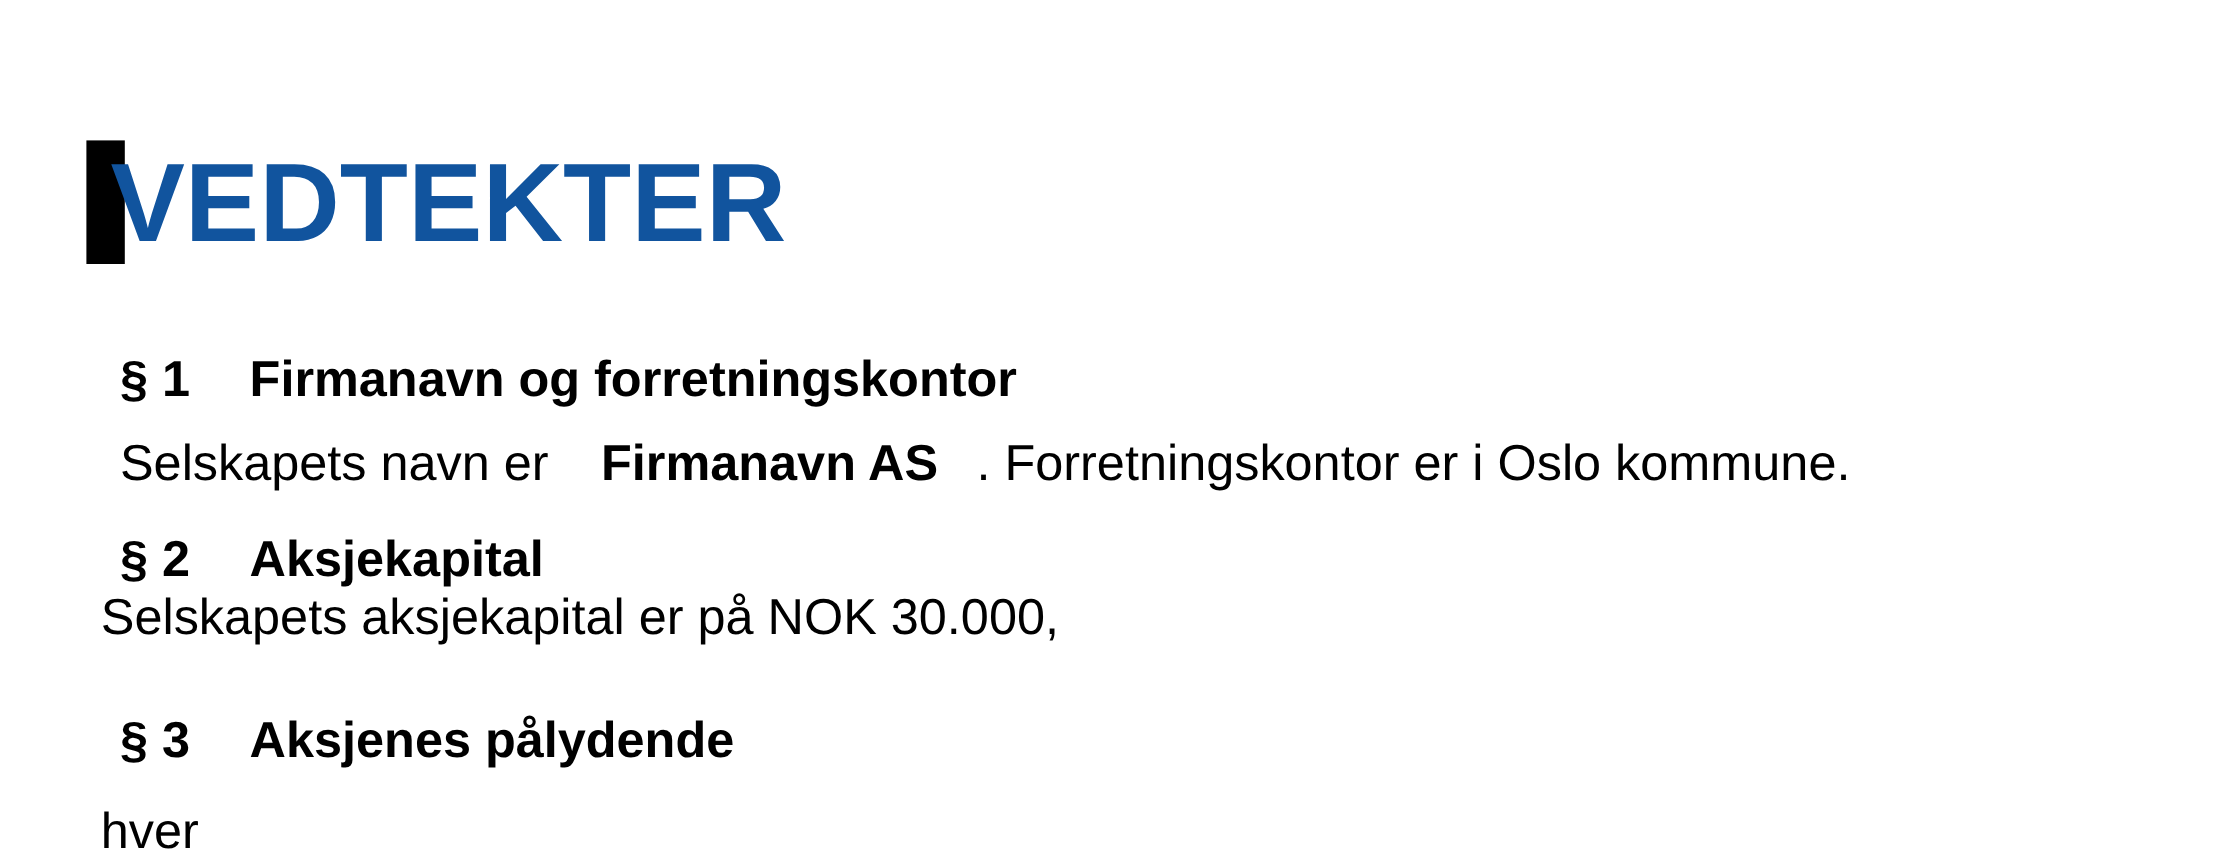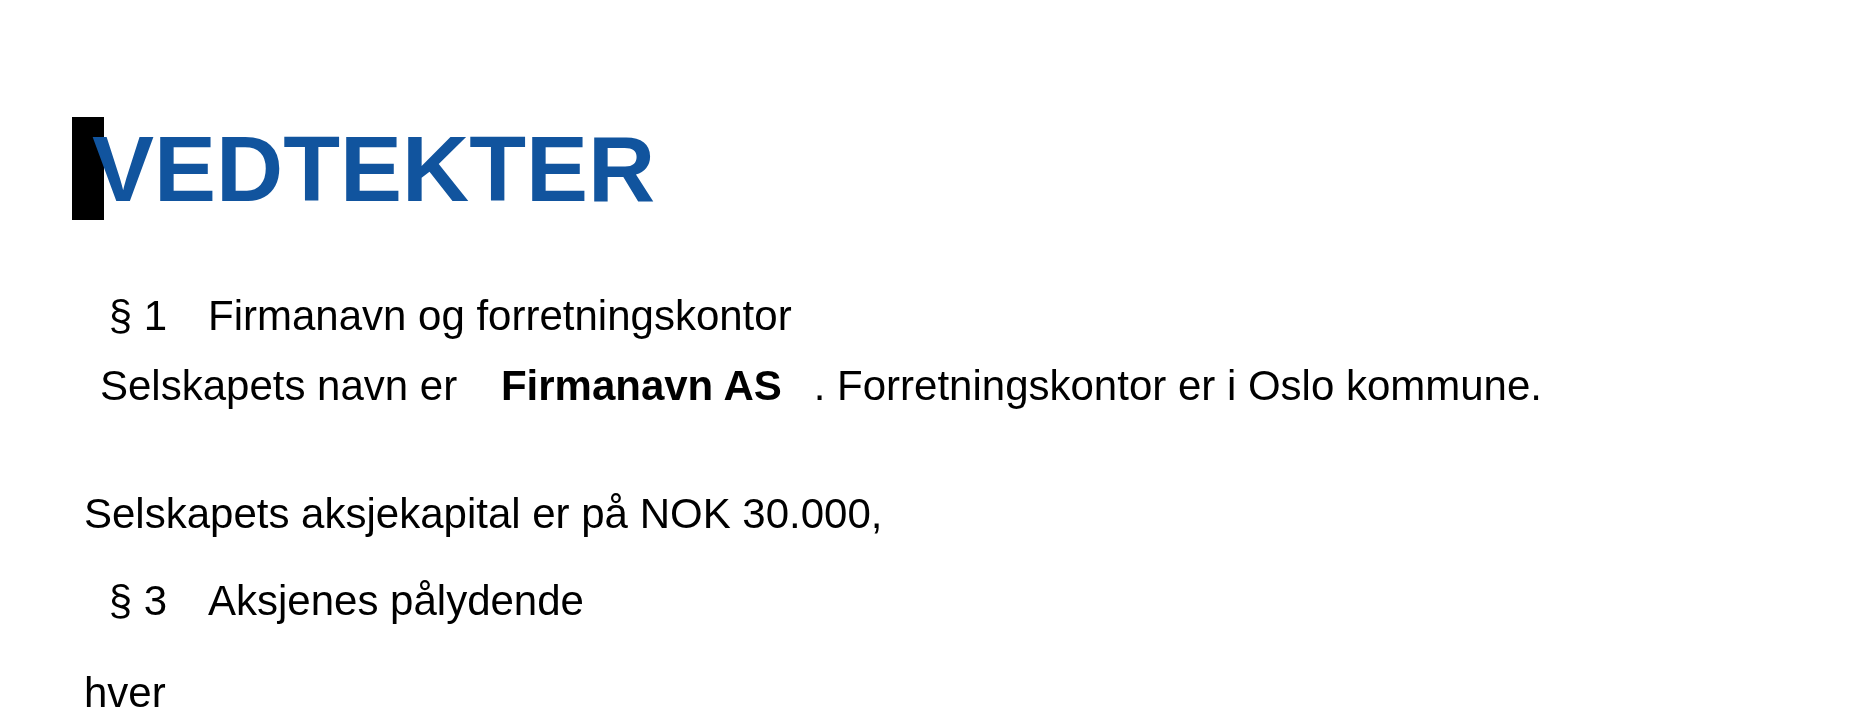--- a/index.html
+++ b/index.html
@@ -33,50 +33,53 @@
     background: #000000;
   }
   .line {
     position: absolute;
     left: 36px;
     font-size: 42px;
     line-height: 1;
     white-space: nowrap;
     color: #000000;
   }
-  .heading { font-weight: normal; text-align: center; }
+  .heading { font-weight: bold; }
   .para-number {
     display: inline-block;
     width: 108px;
   }
   .bold { font-weight: bold; }
   .h1 { top: 231px; }
   .b1 { top: 279px; margin-top: 38px; }
   .h2 { top: 381px; }
   .b2 { top: 429px; margin-top: 16px; }
-  .h3 { top: 516px; }
+  .h3 { top: 532px; }
   .b3a { top: 576px; }
   .b3b { top: 624px; }
 </style>
 </head>
 <body>
 
 <div class="page">
 
   <div class="text-cursor"></div>
 
   <div class="doc-title">VEDTEKTER</div>
 
   <div class="line heading h1">
     <span class="para-number">§ 1</span><span>Firmanavn og forretningskontor</span>
   </div>
   <div class="line b1">
     <span>Selskapets navn er </span><span class="bold">Firmanavn AS</span><span>. Forretningskontor er i Oslo kommune.</span>
   </div>
 
+  <div class="line heading h2">
+    <span class="para-number">§ 2</span><span>Aksjekapital</span>
+  </div>
   <div class="line b2">Selskapets aksjekapital er på NOK 30.000,</div>
 
   <div class="line heading h3">
     <span class="para-number">§ 3</span><span>Aksjenes pålydende</span>
   </div>
   <div class="line b3b">hver</div>
 
 </div>
 
 </body></html>

